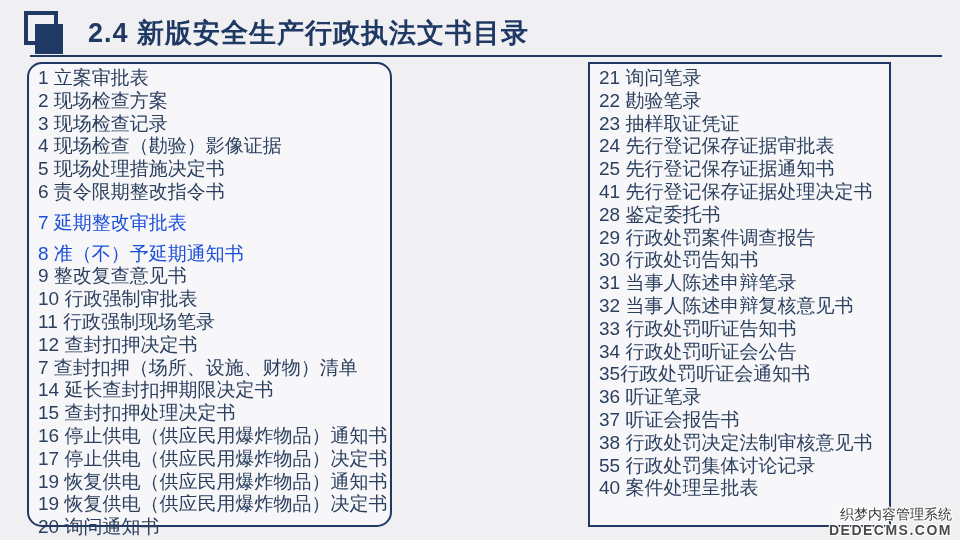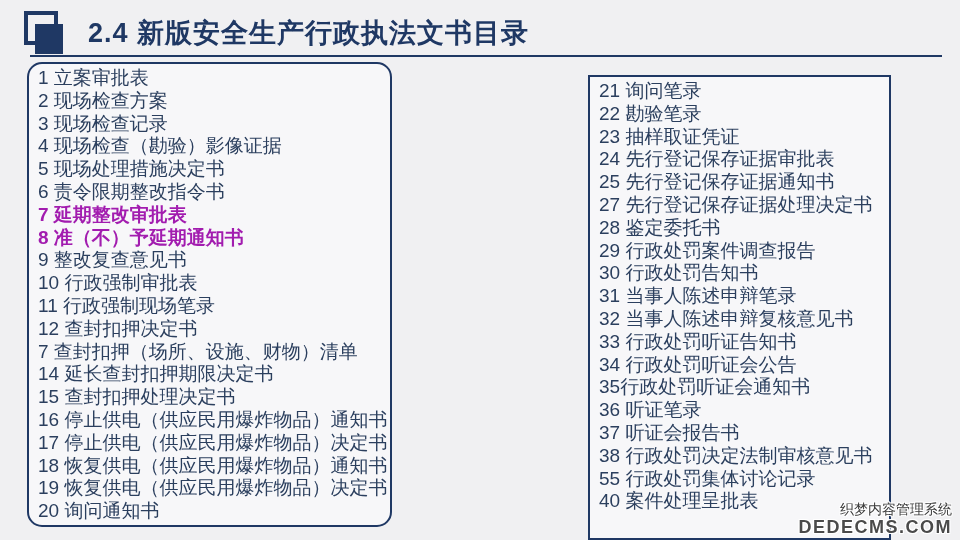--- a/index.html
+++ b/index.html
@@ -30,37 +30,37 @@
   }
   
   .panel {
     position:absolute; top:62px; height:465px;
     background:#F7F7F9;
     border:2px solid #1F3864;
     box-sizing:border-box;
     padding:3px 0 0 9px;
   }
   .panel-left  { left:27px;  width:365px;border-radius:15px; }
-  .panel-right { left:588px; width:303px;margin-top:13px; }
+  .panel-right { left:588px; width:303px; }
   .item {
     font-size:19px; line-height:22.8px;
     color:#2B3F5E; white-space:nowrap;
   }
-  .item.red { color:#a21caf; font-weight:bold; }
+  .item.red { color:#1d4ed8; font-weight:normal;margin-top:8px; }
   
   .watermark {
     position:absolute; right:8px; bottom:2px;
     text-align:right; line-height:1.15;
   }
   .wm-line1 {
     font-size:14px; font-weight:normal; color:#3A3A3A;
     text-shadow:-1px -1px 0 #fff, 1px -1px 0 #fff, -1px 1px 0 #fff, 1px 1px 0 #fff;
   }
   .wm-line2 {
-    font-size:18px; font-weight:bold; color:#4A4A4A; letter-spacing:1.5px;
+    font-size:14px; font-weight:bold; color:#4A4A4A; letter-spacing:1.5px;
     text-shadow:-1px -1px 0 #fff, 1px -1px 0 #fff, -1px 1px 0 #fff, 1px 1px 0 #fff;
   }
 </style>
 </head>
 <body>
 
 <div>
 
   <div>
     <span>
@@ -82,32 +82,32 @@
     <div class="item red">8 准（不）予延期通知书</div>
     <div class="item">9 整改复查意见书</div>
     <div class="item">10 行政强制审批表</div>
     <div class="item">11 行政强制现场笔录</div>
     <div class="item">12 查封扣押决定书</div>
     <div class="item">7 查封扣押（场所、设施、财物）清单</div>
     <div class="item">14 延长查封扣押期限决定书</div>
     <div class="item">15 查封扣押处理决定书</div>
     <div class="item">16 停止供电（供应民用爆炸物品）通知书</div>
     <div class="item">17 停止供电（供应民用爆炸物品）决定书</div>
-    <div class="item">18 恢复供电（供应民用爆炸物品）通知书</div>
+    <div class="item">19 恢复供电（供应民用爆炸物品）通知书</div>
     <div class="item">19 恢复供电（供应民用爆炸物品）决定书</div>
     <div class="item">20 询问通知书</div>
   </div>
 
   <div class="panel panel-right">
     <div class="item">21 询问笔录</div>
     <div class="item">22 勘验笔录</div>
     <div class="item">23 抽样取证凭证</div>
     <div class="item">24 先行登记保存证据审批表</div>
     <div class="item">25 先行登记保存证据通知书</div>
-    <div class="item">27 先行登记保存证据处理决定书</div>
+    <div class="item">41 先行登记保存证据处理决定书</div>
     <div class="item">28 鉴定委托书</div>
     <div class="item">29 行政处罚案件调查报告</div>
     <div class="item">30 行政处罚告知书</div>
     <div class="item">31 当事人陈述申辩笔录</div>
     <div class="item">32 当事人陈述申辩复核意见书</div>
     <div class="item">33 行政处罚听证告知书</div>
     <div class="item">34 行政处罚听证会公告</div>
     <div class="item">35行政处罚听证会通知书</div>
     <div class="item">36 听证笔录</div>
     <div class="item">37 听证会报告书</div>

